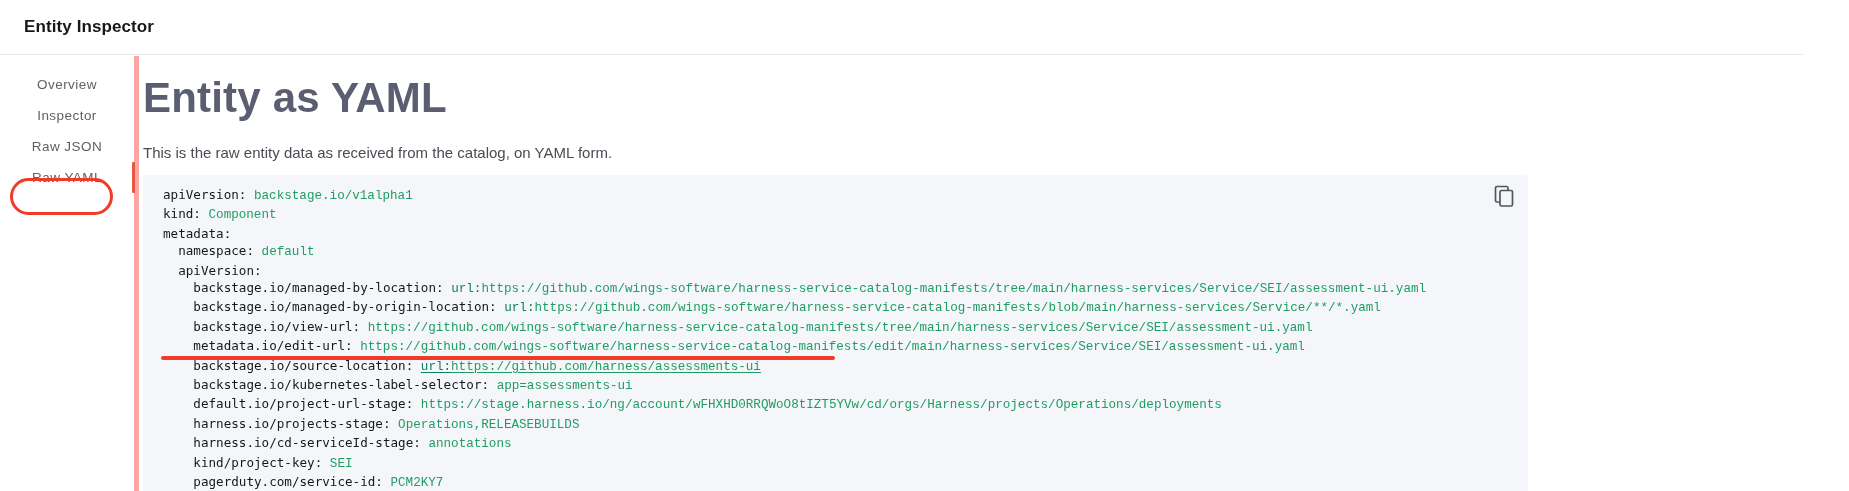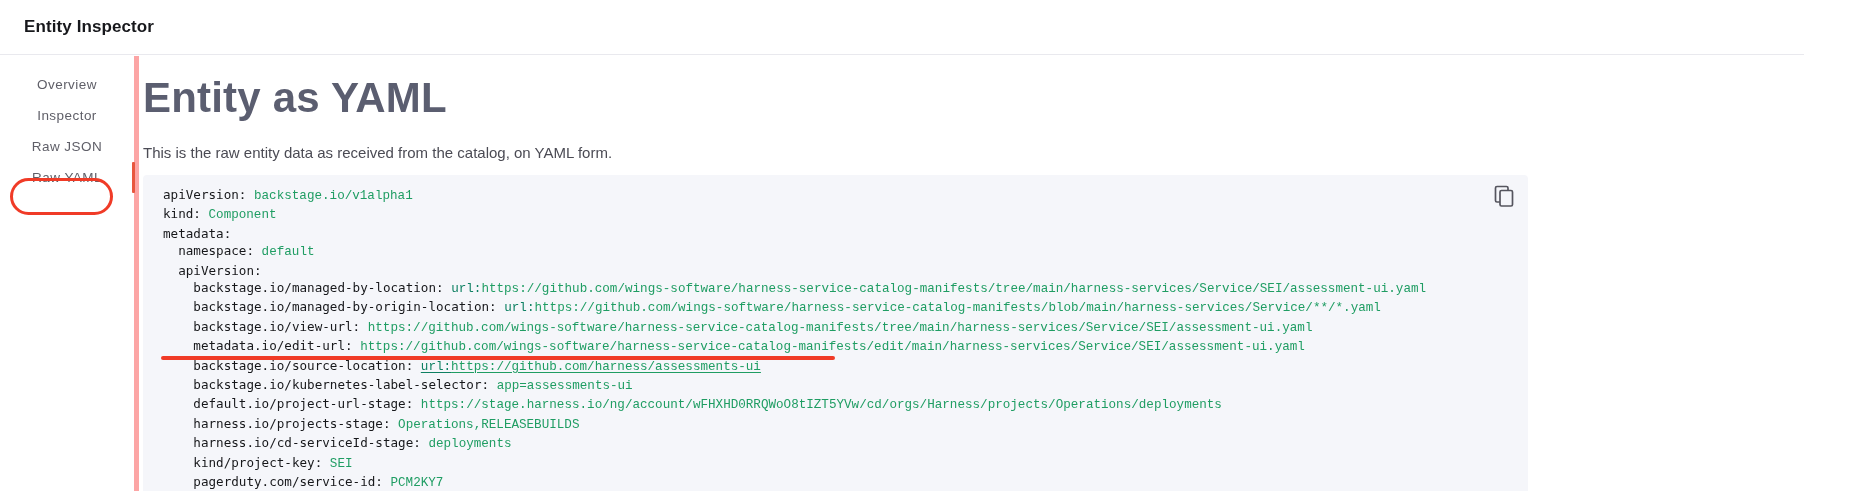--- a/index.html
+++ b/index.html
@@ -160,21 +160,21 @@
 </span><span>  <span class="yaml-key">namespace:</span> <span class="yaml-value">default</span>
 </span><span>  <span class="yaml-key">apiVersion:</span>
 </span><span>    <span class="yaml-key">backstage.io/managed-by-location:</span> <span class="yaml-url-prefix ">url:</span><span class="yaml-value">https://github.com/wings-software/harness-service-catalog-manifests/tree/main/harness-services/Service/SEI/assessment-ui.yaml</span>
 </span><span>    <span class="yaml-key">backstage.io/managed-by-origin-location:</span> <span class="yaml-url-prefix ">url:</span><span class="yaml-value">https://github.com/wings-software/harness-service-catalog-manifests/blob/main/harness-services/Service/**/*.yaml</span>
 </span><span>    <span class="yaml-key">backstage.io/view-url:</span> <span class="yaml-value">https://github.com/wings-software/harness-service-catalog-manifests/tree/main/harness-services/Service/SEI/assessment-ui.yaml</span>
 </span><span>    <span class="yaml-key">metadata.io/edit-url:</span> <span class="yaml-value">https://github.com/wings-software/harness-service-catalog-manifests/edit/main/harness-services/Service/SEI/assessment-ui.yaml</span>
 </span><span>    <span class="yaml-key">backstage.io/source-location:</span> <span class="yaml-url-prefix underlined">url:</span><span class="yaml-value underlined">https://github.com/harness/assessments-ui</span>
 </span><span>    <span class="yaml-key">backstage.io/kubernetes-label-selector:</span> <span class="yaml-value">app=assessments-ui</span>
 </span><span>    <span class="yaml-key">default.io/project-url-stage:</span> <span class="yaml-value">https://stage.harness.io/ng/account/wFHXHD0RRQWoO8tIZT5YVw/cd/orgs/Harness/projects/Operations/deployments</span>
 </span><span>    <span class="yaml-key">harness.io/projects-stage:</span> <span class="yaml-value">Operations,RELEASEBUILDS</span>
-</span><span>    <span class="yaml-key">harness.io/cd-serviceId-stage:</span> <span class="yaml-value">deployments</span>
+</span><span>    <span class="yaml-key">harness.io/cd-serviceId-stage:</span> <span class="yaml-value">annotations</span>
 </span><span>    <span class="yaml-key">kind/project-key:</span> <span class="yaml-value">SEI</span>
 </span><span>    <span class="yaml-key">pagerduty.com/service-id:</span> <span class="yaml-value">PCM2KY7</span>
 </span><span>    <span class="yaml-key">github.com/project-slug:</span> <span class="yaml-value">harness/assessments-ui</span>
 </span></pre>
         <button class="copy-btn" title="">
           <svg width="20" height="22" viewBox="0 0 20 22" fill="none" stroke="currentColor" stroke-width="1.7">
             <rect x="1.5" y="1.5" width="12.5" height="15.5" rx="1.5"></rect>
             <rect x="6" y="5.5" width="12.5" height="15.5" rx="1.5" fill="#f5f6fa"></rect>
           </svg>
         </button>

